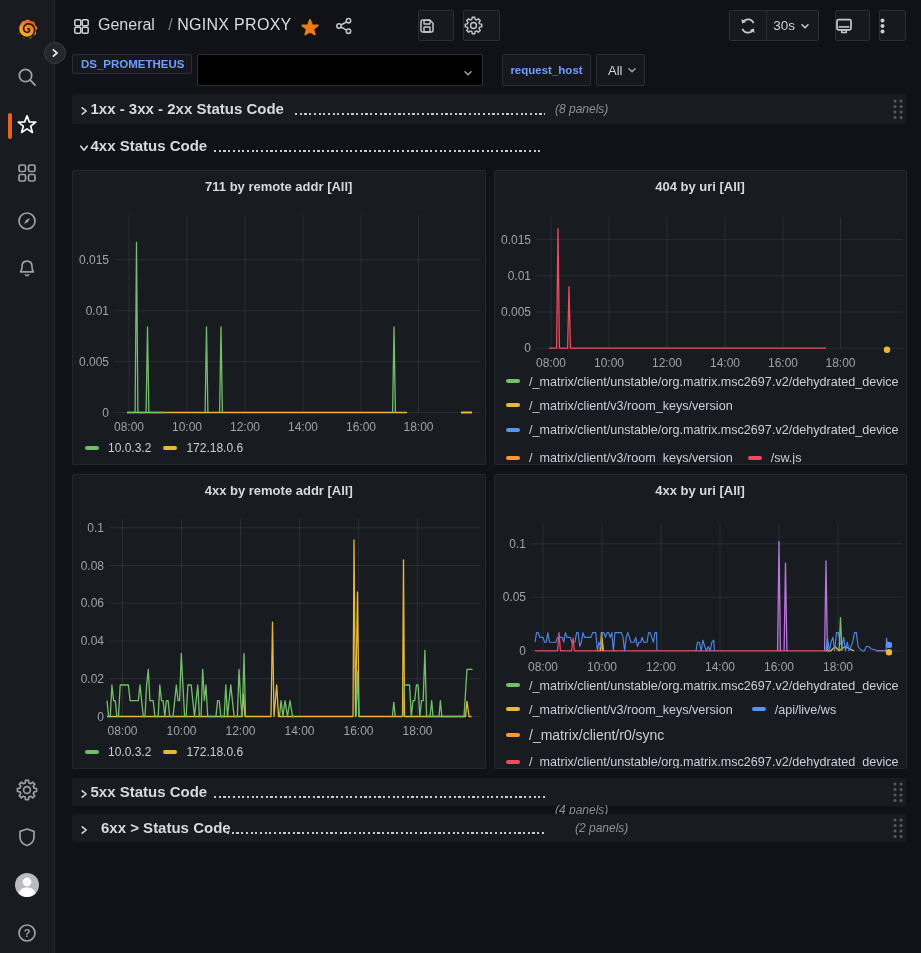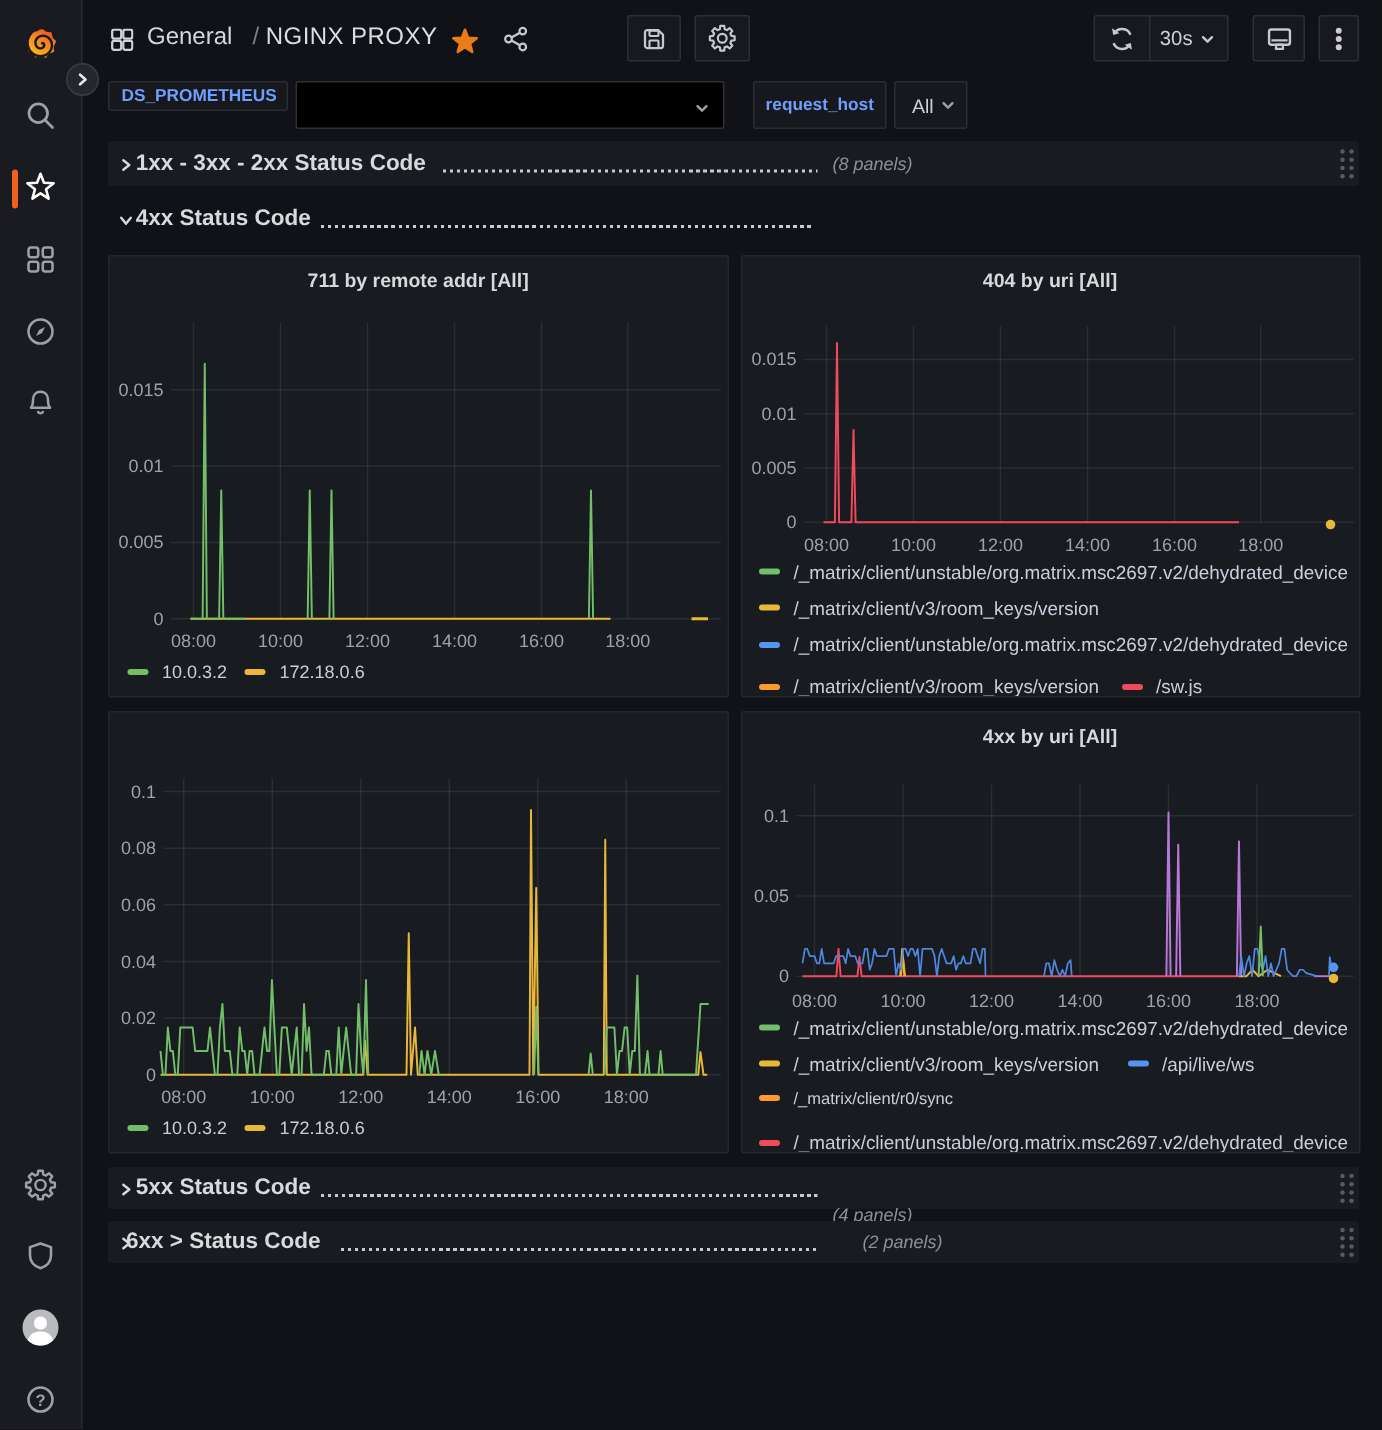--- a/index.html
+++ b/index.html
@@ -1,12 +1,12 @@
 <!DOCTYPE html>
-<html><head><meta charset="utf-8"><style>html,body{margin:0;padding:0;background:#111217;font-family:"Liberation Sans",sans-serif;}*{box-sizing:border-box}.btn{position:absolute;top:10px;height:31px;background:rgba(204,204,220,0.04);border:1px solid #2d2f36;border-radius:2px;display:flex;align-items:center;justify-content:center;color:#d0d1d6}</style></head><body>
+<html><head><meta charset="utf-8"><style>html,body{margin:0;padding:0;background:#111217;font-family:"Liberation Sans",sans-serif;}*{box-sizing:border-box}.btn{position:absolute;top:10px;height:31px;background:rgba(204,204,220,0.04);border:1px solid #2d2f36;border-radius:2px;display:flex;align-items:center;color:#d0d1d6}</style></head><body>
 <div style="position:relative;width:921px;height:953px;overflow:hidden;background:#111217">
     <div style="position:absolute;left:0;top:0;width:55px;height:953px;background:#1a1b20;border-right:1px solid #28292e">
       <div style="position:absolute;left:17px;top:18px"><svg width="21" height="22" viewBox="0 0 26 27" style="">
           <defs>
             <linearGradient id="gl" x1="0.2" y1="1" x2="0.8" y2="0">
               <stop offset="0" stop-color="#F9C51D"></stop>
               <stop offset="0.5" stop-color="#F78C20"></stop>
               <stop offset="1" stop-color="#EE4C22"></stop>
             </linearGradient>
           </defs>
@@ -165,21 +165,21 @@
         <circle cx="2" cy="13" r="1.5" fill="#585a61"></circle>
         <circle cx="8" cy="13" r="1.5" fill="#585a61"></circle>
         <circle cx="2" cy="18.5" r="1.5" fill="#585a61"></circle>
         <circle cx="8" cy="18.5" r="1.5" fill="#585a61"></circle>
       </svg>
     </div>
     <div style="position:absolute;left:72px;top:814px;width:834px;height:28px;background:#191b20;border-radius:2px">
       <span style="position:absolute;left:5.5px;top:8px"><svg width="12" height="12" viewBox="0 0 12 12" style="">
           <polyline points="4.2,2.8 8.2,6 4.2,9.2" fill="none" stroke="#d8d9dd" stroke-width="1.6" stroke-linecap="round" stroke-linejoin="round"></polyline>
         </svg></span>
-      <span style="position:absolute;left:12px;top:5px;font-size:15px;font-weight:700;color:#d8d9dd;white-space:nowrap">6xx &gt; Status Code</span>
+      <span style="position:absolute;left:29px;top:5px;font-size:15px;font-weight:700;color:#d8d9dd;white-space:nowrap">6xx &gt; Status Code</span>
       <span style="position:absolute;left:155px;width:318px;height:2.4px;bottom:8.0px;background:repeating-linear-gradient(90deg,#c9cad0 0,#c9cad0 2.2px,transparent 2.2px,transparent 4.7px)"></span>
       <span style="position:absolute;left:503px;top:7px;font-size:12px;font-style:italic;color:#8e9097">(2 panels)</span>
       <svg width="10" height="21" viewBox="0 0 10 21" style="position:absolute;right:3px;top:3.5px">
         <circle cx="2" cy="2" r="1.5" fill="#585a61"></circle>
         <circle cx="8" cy="2" r="1.5" fill="#585a61"></circle>
         <circle cx="2" cy="7.5" r="1.5" fill="#585a61"></circle>
         <circle cx="8" cy="7.5" r="1.5" fill="#585a61"></circle>
         <circle cx="2" cy="13" r="1.5" fill="#585a61"></circle>
         <circle cx="8" cy="13" r="1.5" fill="#585a61"></circle>
         <circle cx="2" cy="18.5" r="1.5" fill="#585a61"></circle>
@@ -243,20 +243,21 @@
         <text x="230" y="196" text-anchor="middle" font-size="12" fill="#9fa2ab">14:00</text>
         <text x="288" y="196" text-anchor="middle" font-size="12" fill="#9fa2ab">16:00</text>
         <text x="345.5" y="196" text-anchor="middle" font-size="12" fill="#9fa2ab">18:00</text>
       </svg>
       <div style="position:absolute;left:11.5px;top:203.5px;font-size:12.6px;color:#ccccdc;white-space:nowrap"><span style="display:inline-block;width:14px;height:4px;border-radius:2px;background:#73BF69;vertical-align:middle;margin-right:9px;margin-top:-2px"></span><span style="margin-right:0px">/_matrix/client/unstable/org.matrix.msc2697.v2/dehydrated_device</span></div>
       <div style="position:absolute;left:11.5px;top:227.5px;font-size:12.6px;color:#ccccdc;white-space:nowrap"><span style="display:inline-block;width:14px;height:4px;border-radius:2px;background:#EAB839;vertical-align:middle;margin-right:9px;margin-top:-2px"></span><span style="margin-right:0px">/_matrix/client/v3/room_keys/version</span></div>
       <div style="position:absolute;left:11.5px;top:252px;font-size:12.6px;color:#ccccdc;white-space:nowrap"><span style="display:inline-block;width:14px;height:4px;border-radius:2px;background:#5794F2;vertical-align:middle;margin-right:9px;margin-top:-2px"></span><span style="margin-right:0px">/_matrix/client/unstable/org.matrix.msc2697.v2/dehydrated_device</span></div>
       <div style="position:absolute;left:11.5px;top:280px;font-size:12.6px;color:#ccccdc;white-space:nowrap"><span style="display:inline-block;width:14px;height:4px;border-radius:2px;background:#FF9830;vertical-align:middle;margin-right:9px;margin-top:-2px"></span><span style="margin-right:15px">/_matrix/client/v3/room_keys/version</span><span style="display:inline-block;width:14px;height:4px;border-radius:2px;background:#F2495C;vertical-align:middle;margin-right:9px;margin-top:-2px"></span><span style="margin-right:0px">/sw.js</span></div>
     </div>
     <div style="position:absolute;left:72px;top:474px;width:413.5px;height:295px;background:#181b1f;border:1px solid #25272e;border-radius:2px;overflow:hidden;box-sizing:border-box">
+      <div style="position:absolute;left:0;right:0;top:8px;text-align:center;font-size:13px;font-weight:700;color:#d8d9dd">4xx by remote addr [All]</div>
       <svg width="413.5" height="295" viewBox="0 0 413.5 295" style="position:absolute;left:0;top:0">
         <line x1="36" y1="241.5" x2="407.5" y2="241.5" stroke="rgba(204,204,220,0.10)" stroke-width="1"></line>
         <line x1="36" y1="203.7" x2="407.5" y2="203.7" stroke="rgba(204,204,220,0.10)" stroke-width="1"></line>
         <line x1="36" y1="166.0" x2="407.5" y2="166.0" stroke="rgba(204,204,220,0.10)" stroke-width="1"></line>
         <line x1="36" y1="128.2" x2="407.5" y2="128.2" stroke="rgba(204,204,220,0.10)" stroke-width="1"></line>
         <line x1="36" y1="90.5" x2="407.5" y2="90.5" stroke="rgba(204,204,220,0.10)" stroke-width="1"></line>
         <line x1="36" y1="52.7" x2="407.5" y2="52.7" stroke="rgba(204,204,220,0.10)" stroke-width="1"></line>
         <line x1="49.5" y1="44" x2="49.5" y2="241.5" stroke="rgba(204,204,220,0.10)" stroke-width="1"></line>
         <line x1="108.5" y1="44" x2="108.5" y2="241.5" stroke="rgba(204,204,220,0.10)" stroke-width="1"></line>
         <line x1="167.5" y1="44" x2="167.5" y2="241.5" stroke="rgba(204,204,220,0.10)" stroke-width="1"></line>
@@ -316,15 +317,15 @@
         <text x="31" y="72.8" text-anchor="end" font-size="12" fill="#9fa2ab">0.1</text>
         <text x="48" y="196" text-anchor="middle" font-size="12" fill="#9fa2ab">08:00</text>
         <text x="107" y="196" text-anchor="middle" font-size="12" fill="#9fa2ab">10:00</text>
         <text x="166" y="196" text-anchor="middle" font-size="12" fill="#9fa2ab">12:00</text>
         <text x="225" y="196" text-anchor="middle" font-size="12" fill="#9fa2ab">14:00</text>
         <text x="284" y="196" text-anchor="middle" font-size="12" fill="#9fa2ab">16:00</text>
         <text x="343" y="196" text-anchor="middle" font-size="12" fill="#9fa2ab">18:00</text>
       </svg>
       <div style="position:absolute;left:11.5px;top:203.5px;font-size:12.6px;color:#ccccdc;white-space:nowrap"><span style="display:inline-block;width:14px;height:4px;border-radius:2px;background:#73BF69;vertical-align:middle;margin-right:9px;margin-top:-2px"></span><span style="margin-right:0px">/_matrix/client/unstable/org.matrix.msc2697.v2/dehydrated_device</span></div>
       <div style="position:absolute;left:11.5px;top:227.5px;font-size:12.6px;color:#ccccdc;white-space:nowrap"><span style="display:inline-block;width:14px;height:4px;border-radius:2px;background:#EAB839;vertical-align:middle;margin-right:9px;margin-top:-2px"></span><span style="margin-right:19px">/_matrix/client/v3/room_keys/version</span><span style="display:inline-block;width:14px;height:4px;border-radius:2px;background:#5794F2;vertical-align:middle;margin-right:9px;margin-top:-2px"></span><span style="margin-right:0px">/api/live/ws</span></div>
-      <div style="position:absolute;left:11.5px;top:252px;font-size:11px;color:#ccccdc;white-space:nowrap"><span style="display:inline-block;width:14px;height:4px;border-radius:2px;background:#FF9830;vertical-align:middle;margin-right:9px;margin-top:-2px"></span><span style="margin-right:0px">/_matrix/client/r0/sync</span></div>
+      <div style="position:absolute;left:11.5px;top:252px;font-size:14px;color:#ccccdc;white-space:nowrap"><span style="display:inline-block;width:14px;height:4px;border-radius:2px;background:#FF9830;vertical-align:middle;margin-right:9px;margin-top:-2px"></span><span style="margin-right:0px">/_matrix/client/r0/sync</span></div>
       <div style="position:absolute;left:11.5px;top:280px;font-size:12.6px;color:#ccccdc;white-space:nowrap"><span style="display:inline-block;width:14px;height:4px;border-radius:2px;background:#F2495C;vertical-align:middle;margin-right:9px;margin-top:-2px"></span><span style="margin-right:0px">/_matrix/client/unstable/org.matrix.msc2697.v2/dehydrated_device</span></div>
     </div>
   </div>
 </body></html>

